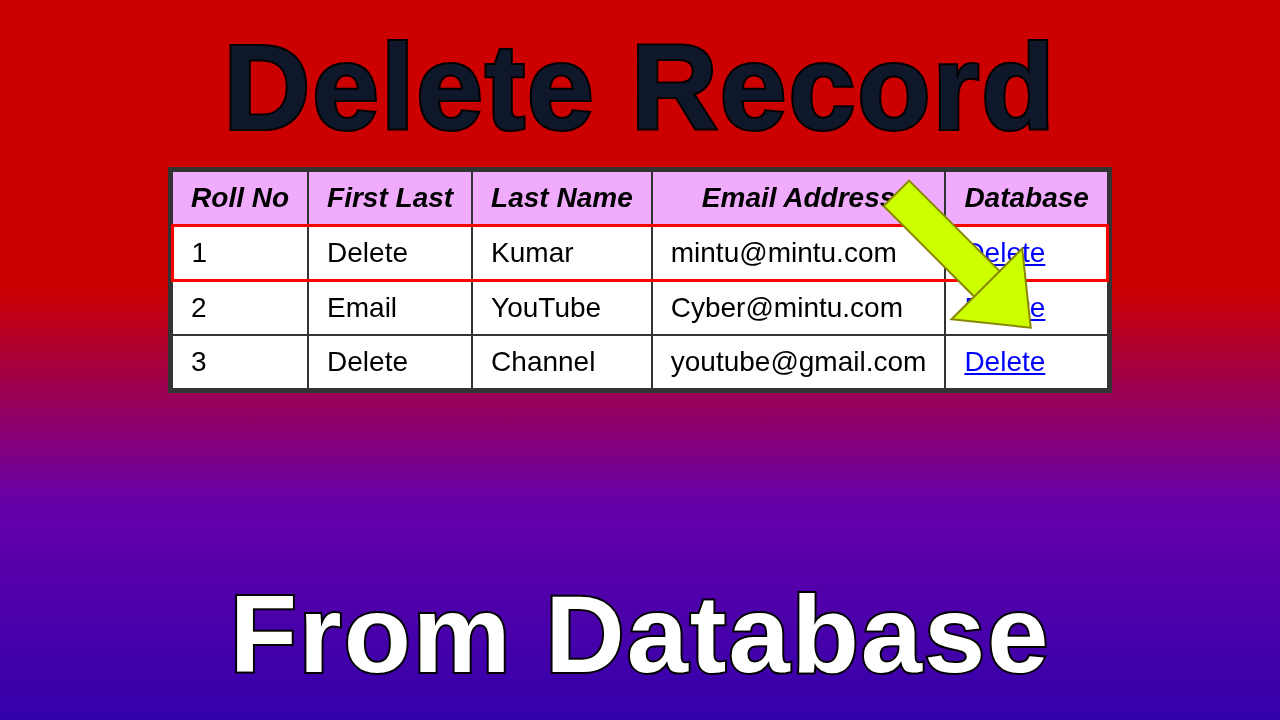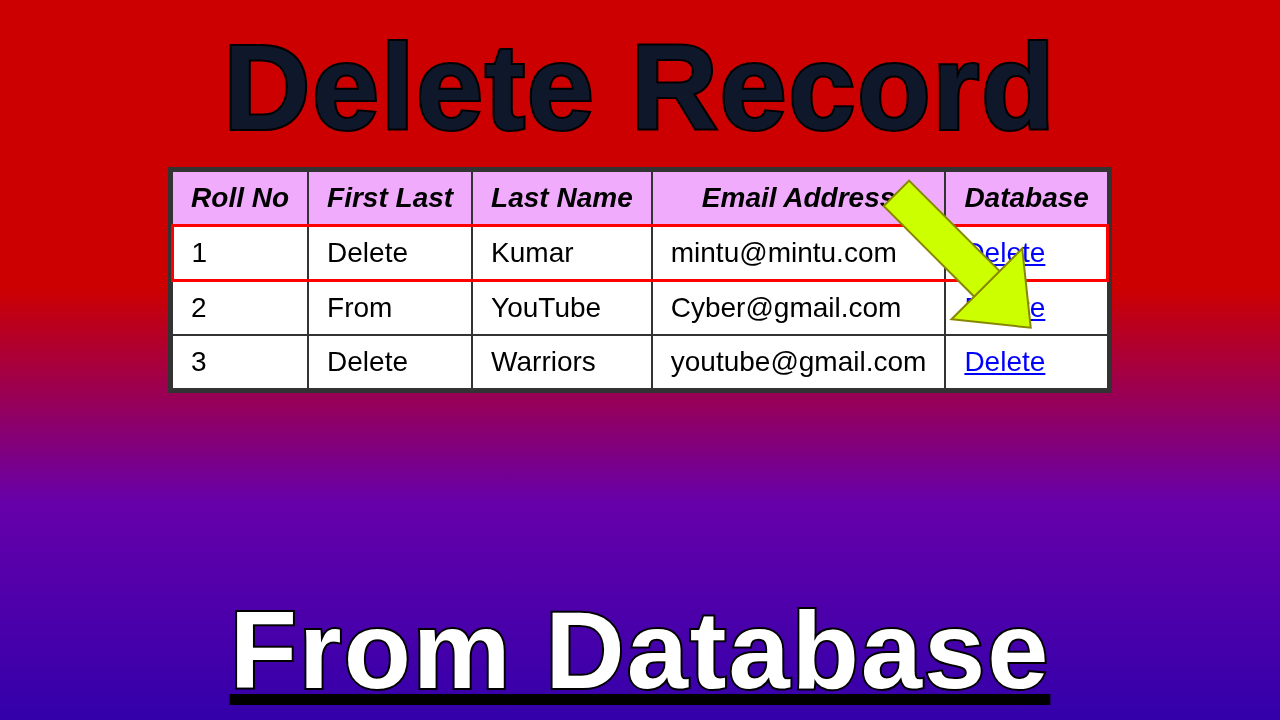--- a/index.html
+++ b/index.html
@@ -108,22 +108,21 @@
       text-align: center;
       font-size: 110px;
       font-weight: 900;
       color: white;
       -webkit-text-stroke: 4px black;
       paint-order: stroke fill;
       font-family: Arial Black, Arial, sans-serif;
       letter-spacing: 2px;
       line-height: 1;
       flex-shrink: 0;
-      margin-bottom: 5px;
-      text-decoration: underline;
+      margin-bottom: 21px;
     }
   </style>
 </head>
 <body>
 
 <div class="top-title">Delete Record</div>
 
 <div class="middle-section">
 
   <div class="arrow-container">
@@ -152,29 +151,29 @@
       <tbody id="table-body">
       <tr class="highlighted-row">
             <td>1</td>
             <td>Delete</td>
             <td>Kumar</td>
             <td>mintu@mintu.com</td>
             <td><a class="delete-link" href="#">Delete</a></td>
           </tr>
           <tr>
             <td>2</td>
-            <td>From</td>
+            <td>Email</td>
             <td>YouTube</td>
-            <td>Cyber@gmail.com</td>
+            <td>Cyber@mintu.com</td>
             <td><a class="delete-link" href="#">Delete</a></td>
           </tr>
           <tr>
             <td>3</td>
             <td>Delete</td>
-            <td>Warriors</td>
+            <td>Channel</td>
             <td>youtube@gmail.com</td>
             <td><a class="delete-link" href="#">Delete</a></td>
           </tr>
         </tbody>
     </table>
   </div>
 </div>
 
 <div class="bottom-title">From Database</div>
 

